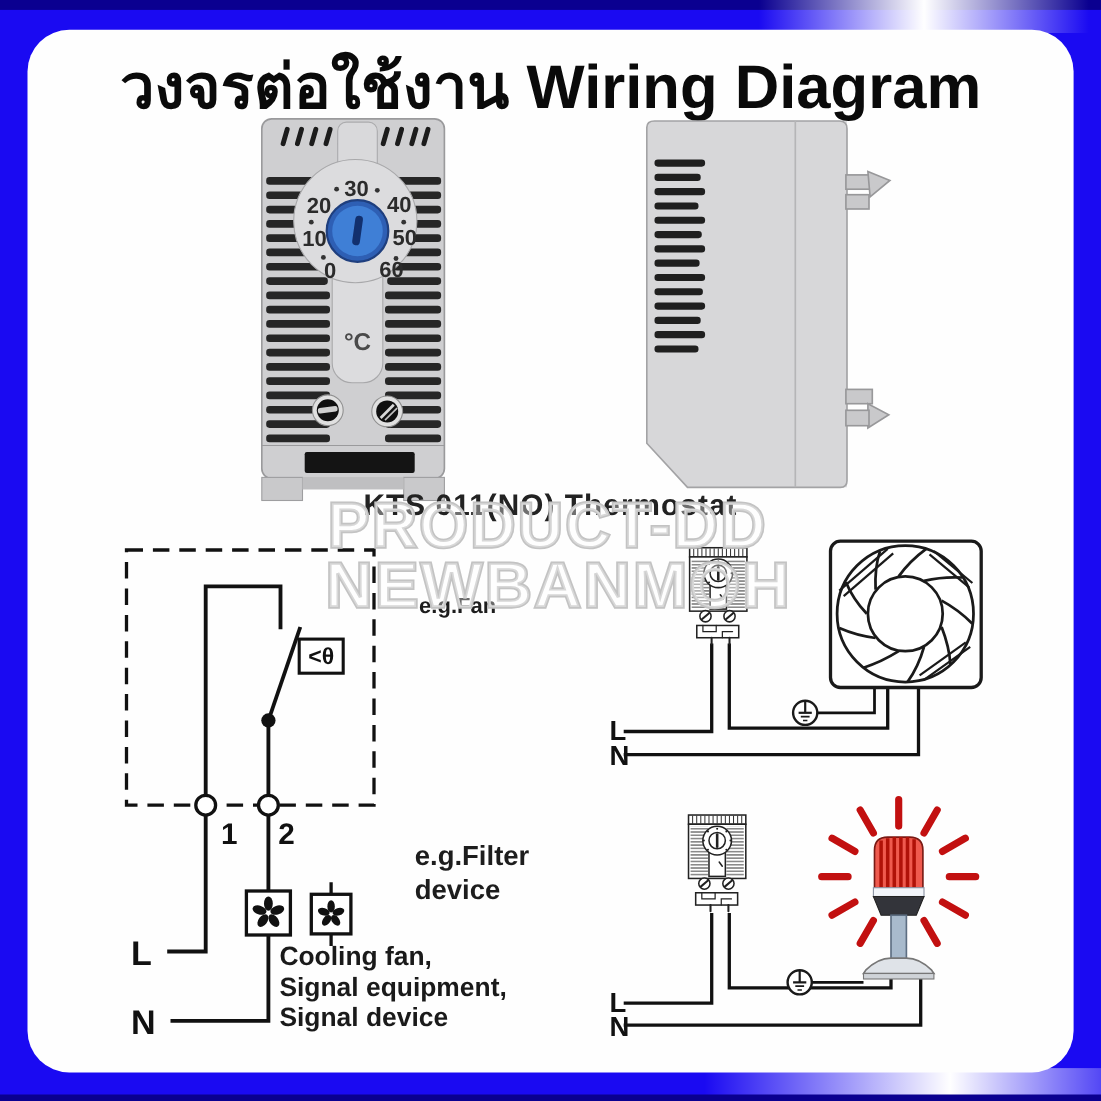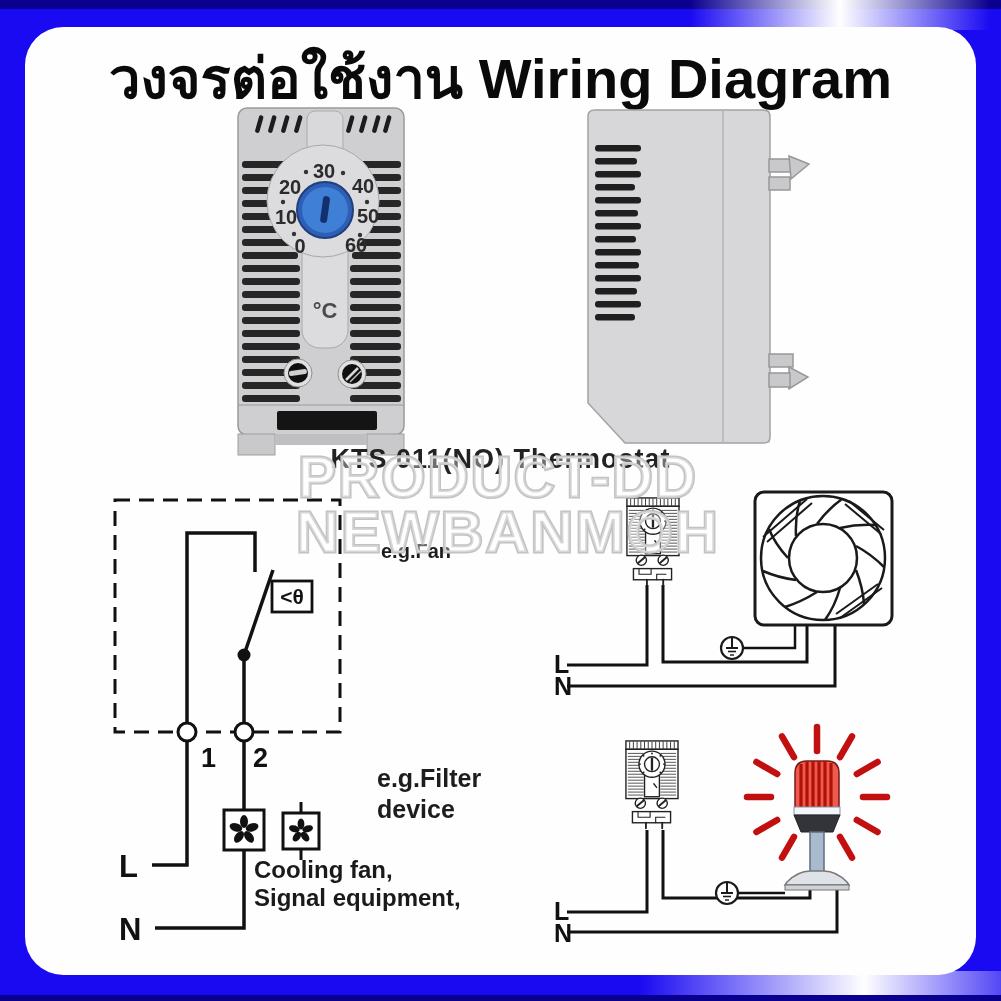--- a/index.html
+++ b/index.html
@@ -223,20 +223,21 @@
   </svg>
 
   <div class="eg-fan">e.g.Fan</div>
   <div class="eg-signal">
     <div>e.g.Filter</div>
     <div>device</div>
   </div>
   <div class="note">
     <div>Cooling fan,</div>
     <div>Signal equipment,</div>
+    <div>Signal device</div>
   </div>
 
   <svg class="abs" style="left:540px;top:480px;" width="380" height="230" viewBox="0 0 380 230">
     <defs>
       <pattern id="h1" width="5" height="3.2" patternUnits="userSpaceOnUse">
         <rect width="5" height="3.2" fill="#fff"></rect>
         <line x1="0" y1="1.6" x2="5" y2="1.6" stroke="#555" stroke-width="1.1"></line>
       </pattern>
     </defs>
 

